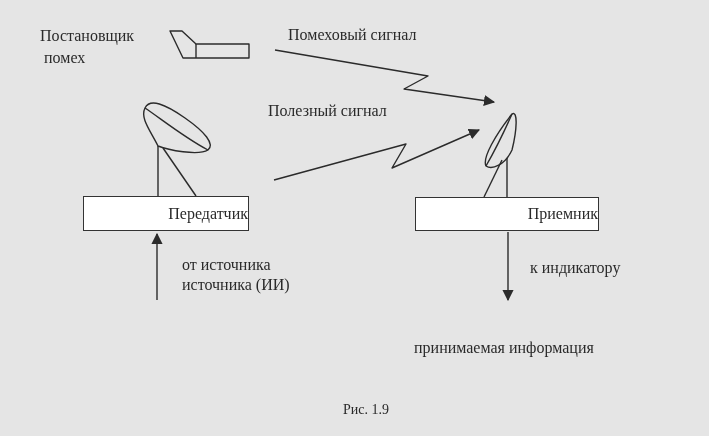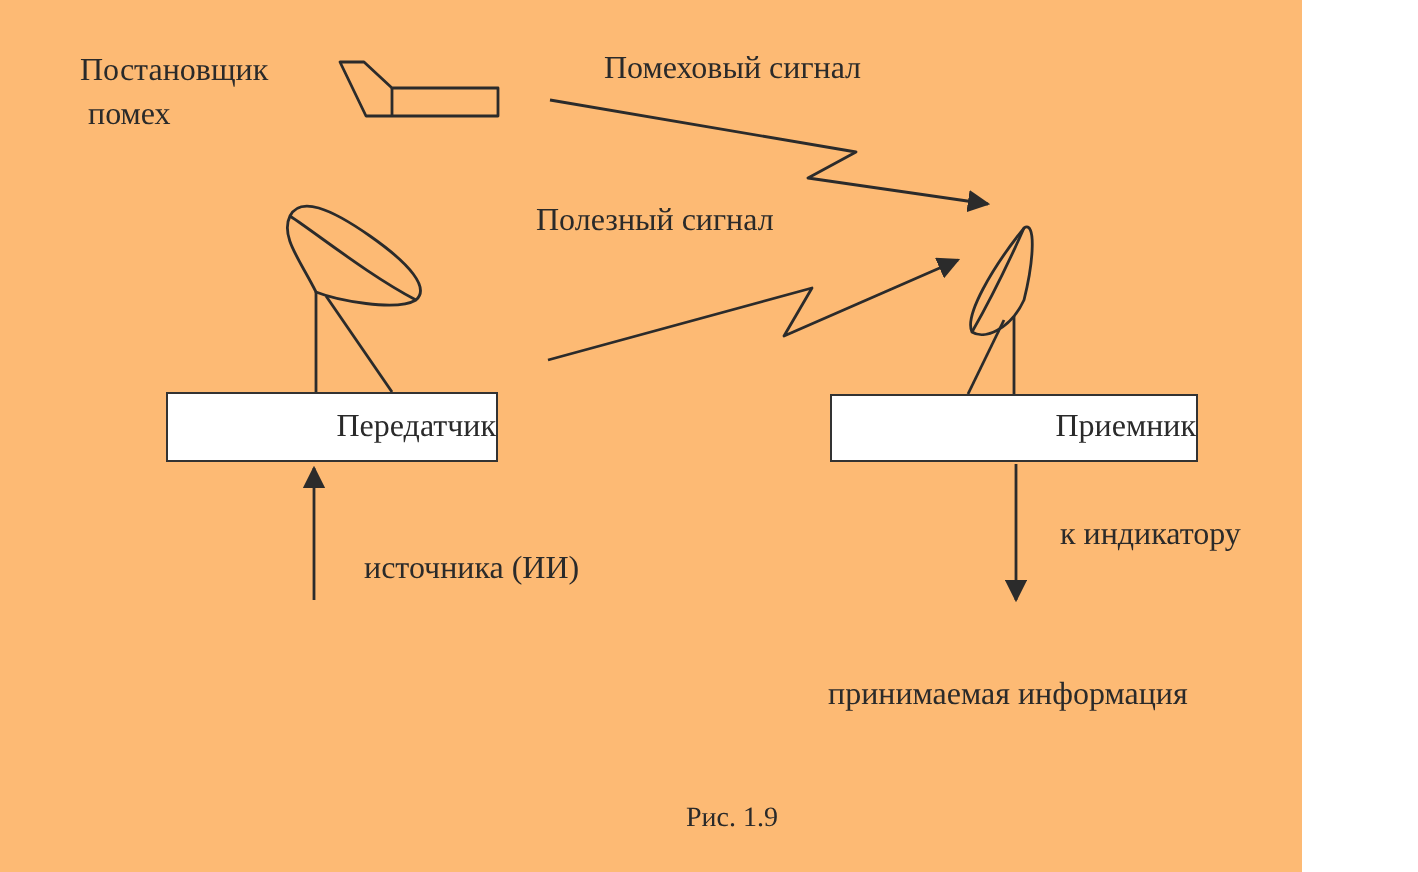--- a/index.html
+++ b/index.html
@@ -1,16 +1,16 @@
 <!DOCTYPE html>
 <html><head>
 <meta charset="utf-8">
 <style>
   html, body { margin: 0; padding: 0; background: #ffffff; }
-  #stage { position: relative; width: 651px; height: 436px; overflow: hidden; background: #fdba74;
+  #stage { position: relative; width: 709px; height: 436px; overflow: hidden; background: #e5e5e5;
     font-family: "Liberation Serif", "DejaVu Serif", serif; color: #222; }
   .lbl { position: absolute; white-space: nowrap; font-size: 16px; line-height: 18px; color: #2a2a2a; }
   .box { position: absolute; border: 1.3px solid #333; background: #fff; display: flex; align-items: center; justify-content: flex-end; box-sizing: border-box; }
   .box span { font-size: 16px; color: #2a2a2a; }
   svg { position: absolute; left: 0; top: 0; }
   .stroke { stroke: #2b2b2b; stroke-width: 1.4; fill: none; stroke-linejoin: round; }
 </style>
 </head>
 <body>
 
@@ -51,30 +51,31 @@
     </g>
 
     <line class="stroke" x1="157" y1="300" x2="157" y2="234" marker-end="url(#arr)"></line>
 
     <line class="stroke" x1="508" y1="232" x2="508" y2="300" marker-end="url(#arr)"></line>
   </svg>
 
   <div class="lbl" style="left:40px; top:27px;">Постановщик</div>
   <div class="lbl" style="left:44px; top:49px;">помех</div>
 
-  <div class="lbl" style="left:302px; top:26px;">Помеховый сигнал</div>
+  <div class="lbl" style="left:288px; top:26px;">Помеховый сигнал</div>
   <div class="lbl" style="left:268px; top:102px;">Полезный сигнал</div>
 
   <div class="box" style="left:83px; top:196px; width:166px; height:35px;">
     <span>Передатчик</span>
   </div>
 
   <div class="box" style="left:415px; top:197px; width:184px; height:34px;">
     <span>Приемник</span>
   </div>
 
+  <div class="lbl" style="left:182px; top:256px;">от источника</div>
   <div class="lbl" style="left:182px; top:276px;">источника (ИИ)</div>
 
   <div class="lbl" style="left:530px; top:259px;">к индикатору</div>
   <div class="lbl" style="left:414px; top:304px;margin-top:35px;">принимаемая информация</div>
 
   <div class="lbl" style="left:343px; top:401px; font-size:14px;">Рис. 1.9</div>
 </div>
 
 </body></html>

